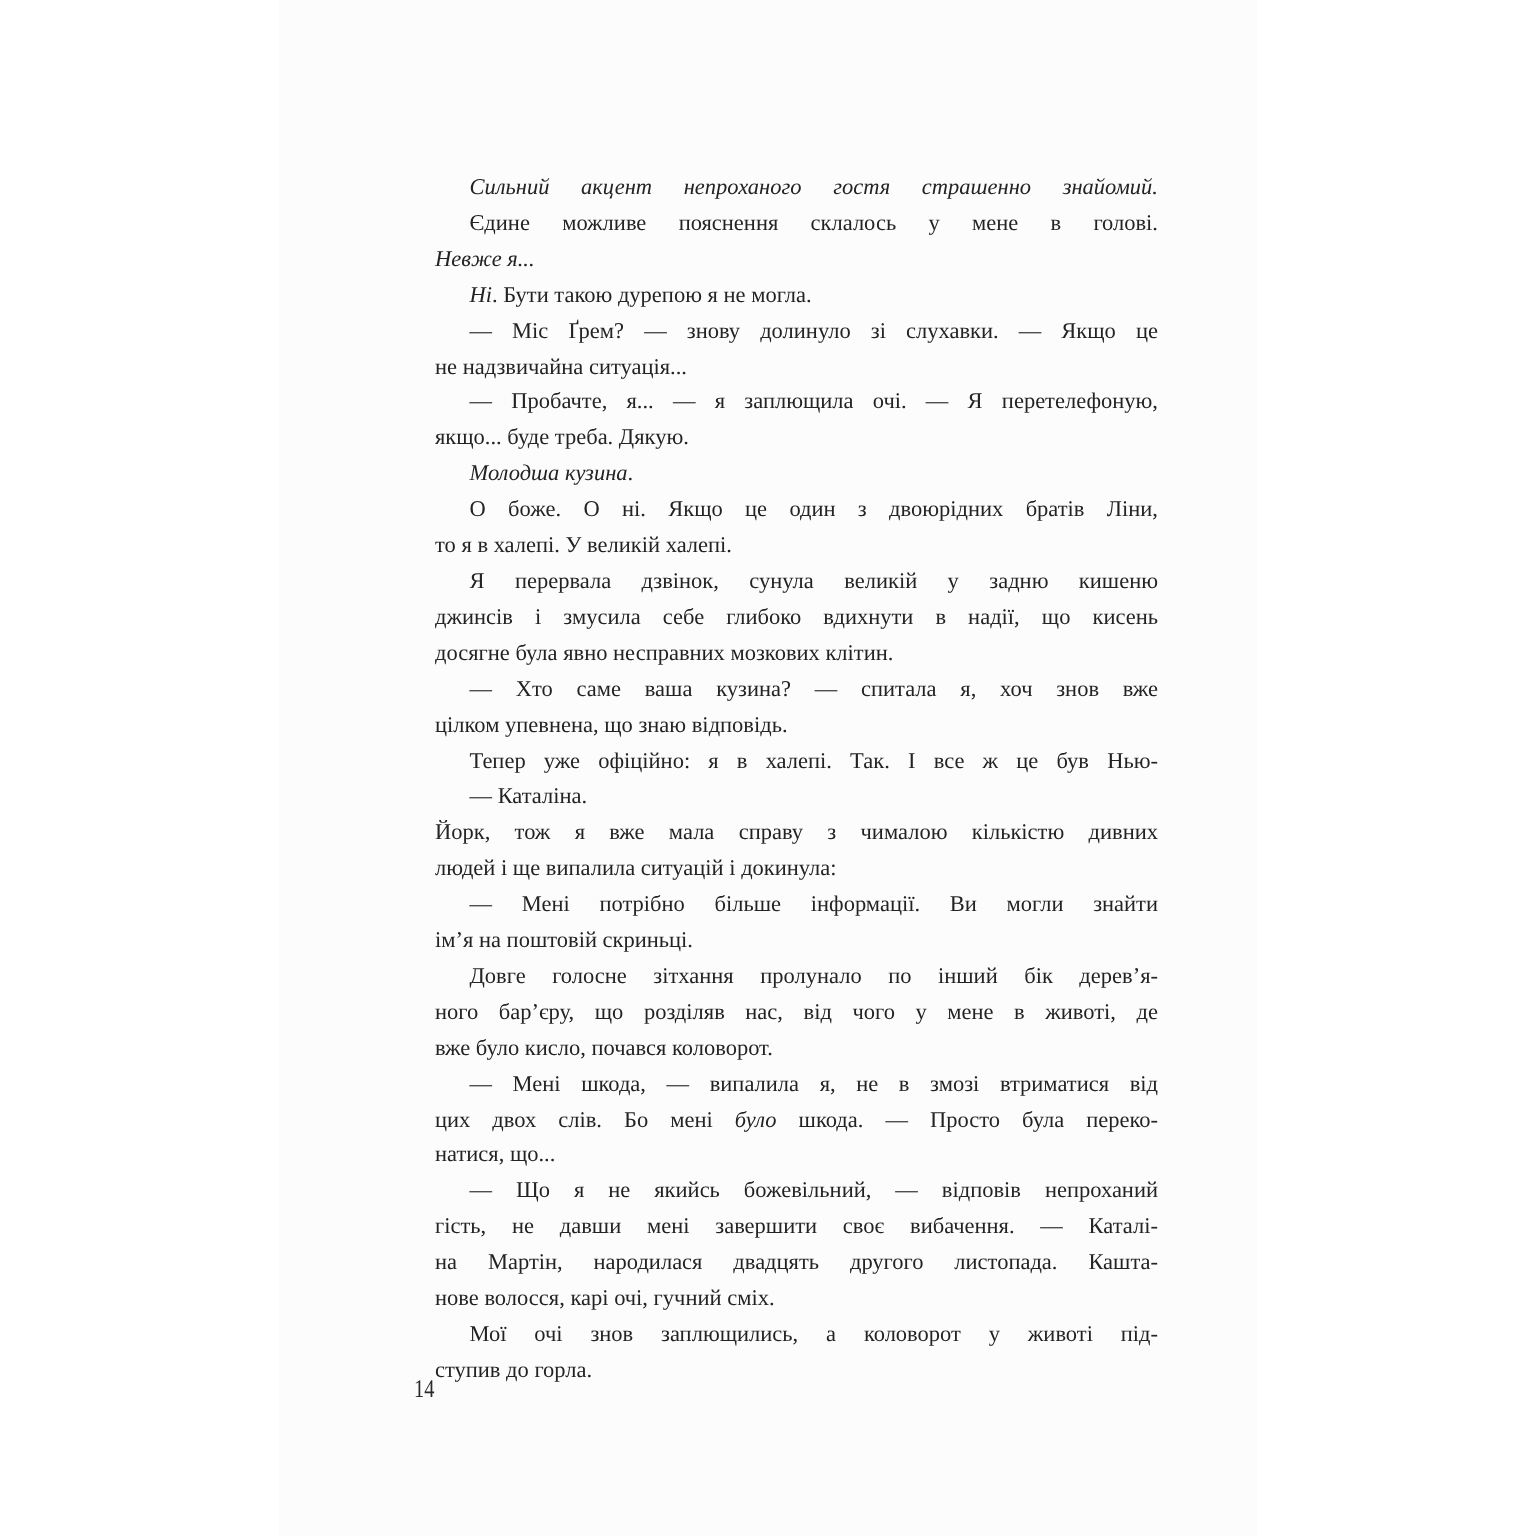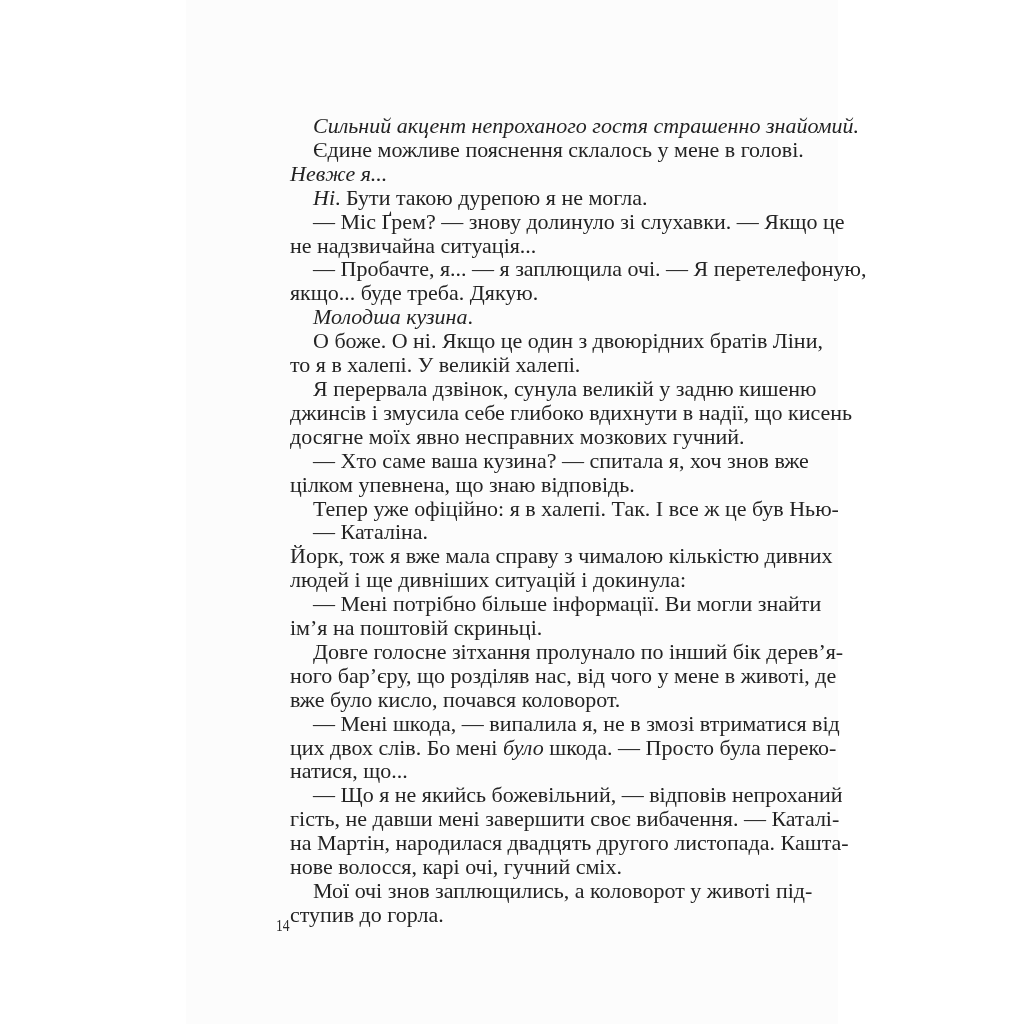--- a/index.html
+++ b/index.html
@@ -20,21 +20,21 @@
     width: 652px;
     height: 1024px;
     background: #fcfcfc;
   }
   .text-block {
     position: absolute;
     left: 290px;
     top: 114px;
     width: 482px;
     font-family: "Liberation Serif", "DejaVu Serif", serif;
-    font-size: 22px;
+    font-size: 15px;
     line-height: 23.9px;
     color: #232323;
     text-align: justify;
     text-align-last: left;
     hyphens: manual;
   }
   .line {
     display: block;
     white-space: nowrap;
     text-align-last: justify;
@@ -73,27 +73,27 @@
     <div class="line indent last"><span class="it">Ні</span><span>. Бути такою дурепою я не могла.</span></div>
     <div class="line indent"><span>— Міс Ґрем? — знову долинуло зі слухавки. — Якщо це</span></div>
     <div class="line last"><span>не надзвичайна ситуація...</span></div>
     <div class="line indent"><span>— Пробачте, я... — я заплющила очі. — Я перетелефоную,</span></div>
     <div class="line last"><span>якщо... буде треба. Дякую.</span></div>
     <div class="line indent last"><span class="it">Молодша кузина</span><span>.</span></div>
     <div class="line indent"><span>О боже. О ні. Якщо це один з двоюрідних братів Ліни,</span></div>
     <div class="line last"><span>то я в халепі. У великій халепі.</span></div>
     <div class="line indent"><span>Я перервала дзвінок, сунула великій у задню кишеню</span></div>
     <div class="line"><span>джинсів і змусила себе глибоко вдихнути в надії, що кисень</span></div>
-    <div class="line last"><span>досягне моїх явно несправних мозкових гучний.</span></div>
+    <div class="line last"><span>досягне була явно несправних мозкових клітин.</span></div>
     <div class="line indent"><span>— Хто саме ваша кузина? — спитала я, хоч знов вже</span></div>
     <div class="line last"><span>цілком упевнена, що знаю відповідь.</span></div>
     <div class="line indent"><span>Тепер уже офіційно: я в халепі. Так. І все ж це був Нью-</span></div>
     <div class="line indent last"><span>— Каталіна.</span></div>
     <div class="line"><span>Йорк, тож я вже мала справу з чималою кількістю дивних</span></div>
-    <div class="line last"><span>людей і ще дивніших ситуацій і докинула:</span></div>
+    <div class="line last"><span>людей і ще випалила ситуацій і докинула:</span></div>
     <div class="line indent"><span>— Мені потрібно більше інформації. Ви могли знайти</span></div>
     <div class="line last"><span>ім’я на поштовій скриньці.</span></div>
     <div class="line indent"><span>Довге голосне зітхання пролунало по інший бік дерев’я-</span></div>
     <div class="line"><span>ного бар’єру, що розділяв нас, від чого у мене в животі, де</span></div>
     <div class="line last"><span>вже було кисло, почався коловорот.</span></div>
     <div class="line indent"><span>— Мені шкода, — випалила я, не в змозі втриматися від</span></div>
     <div class="line"><span>цих двох слів. Бо мені </span><span class="it">було</span><span> шкода. — Просто була переко-</span></div>
     <div class="line last"><span>натися, що...</span></div>
     <div class="line indent"><span>— Що я не якийсь божевільний, — відповів непроханий</span></div>
     <div class="line"><span>гість, не давши мені завершити своє вибачення. — Каталі-</span></div>

